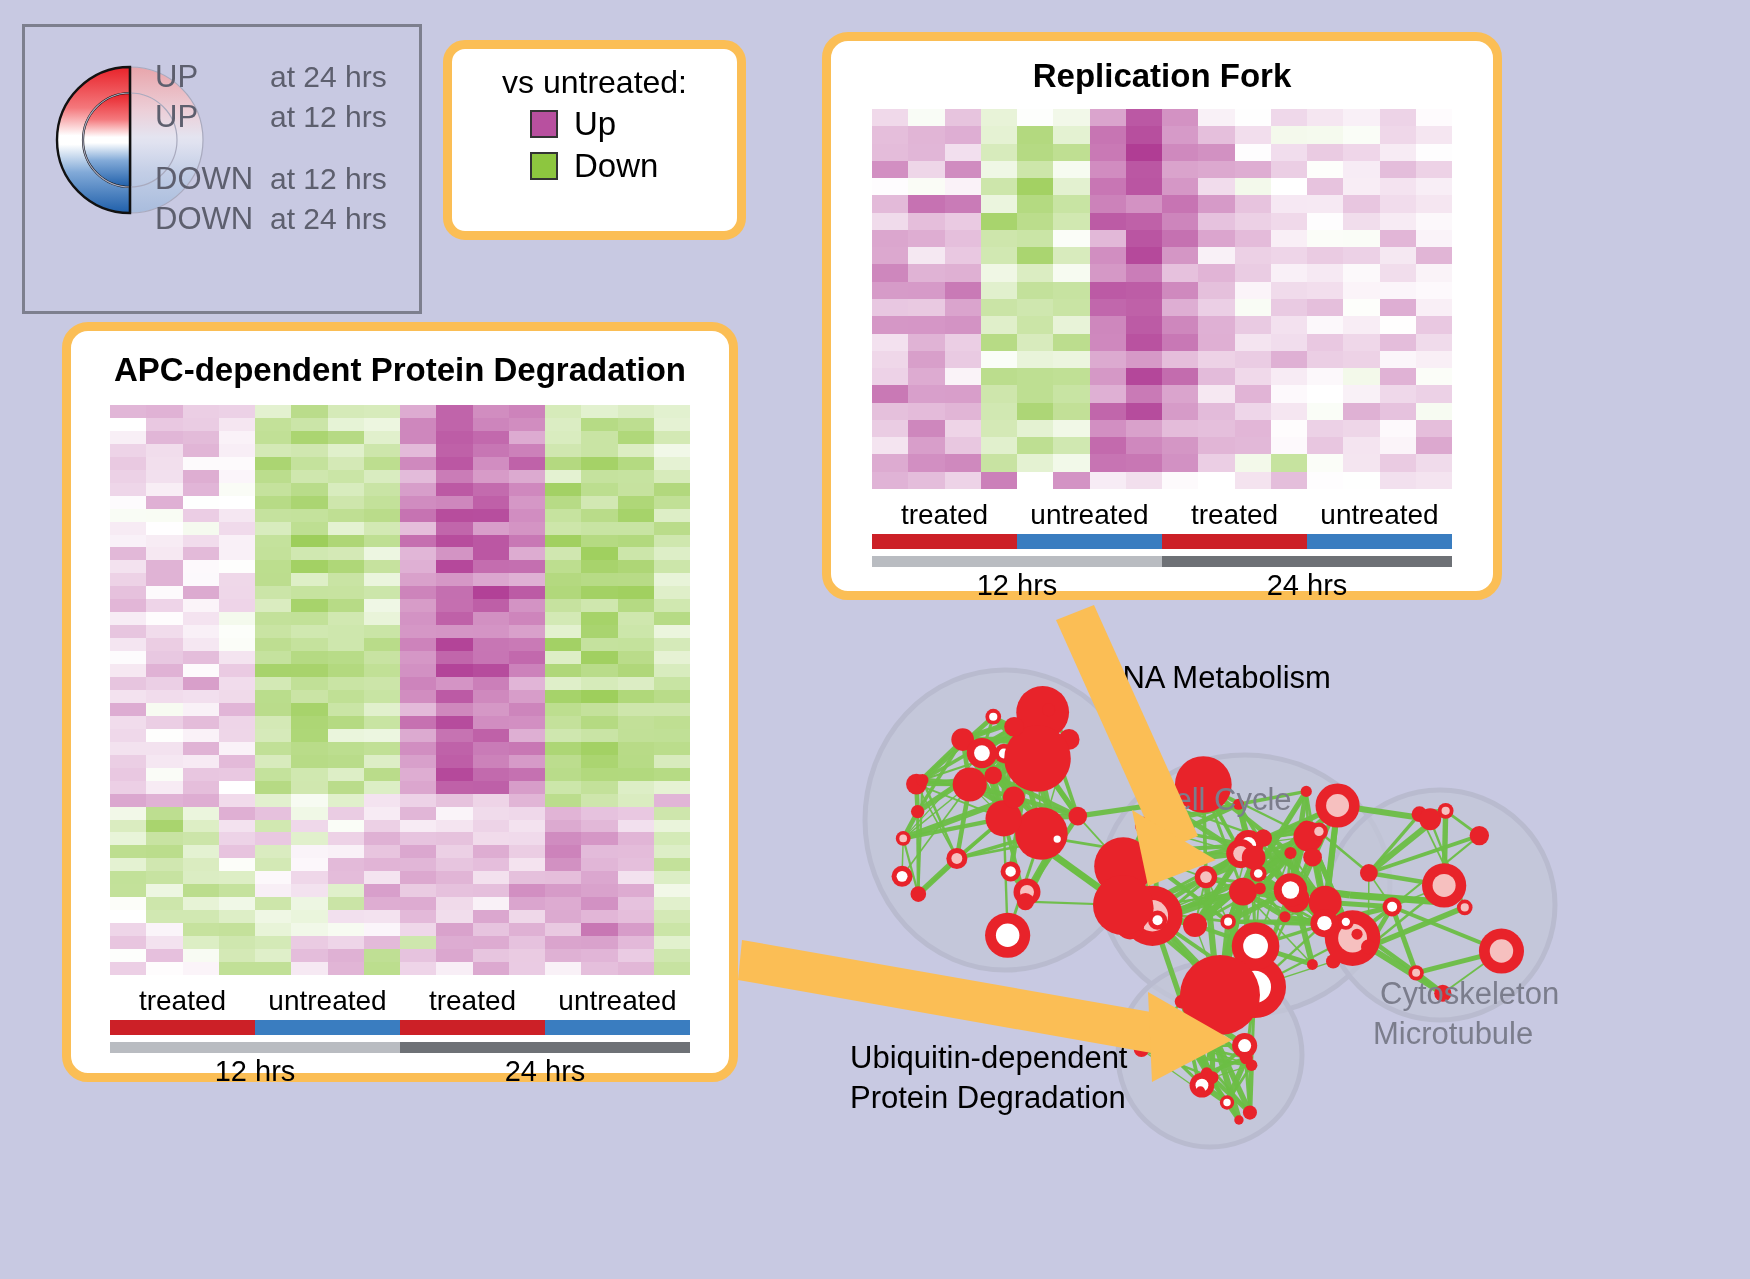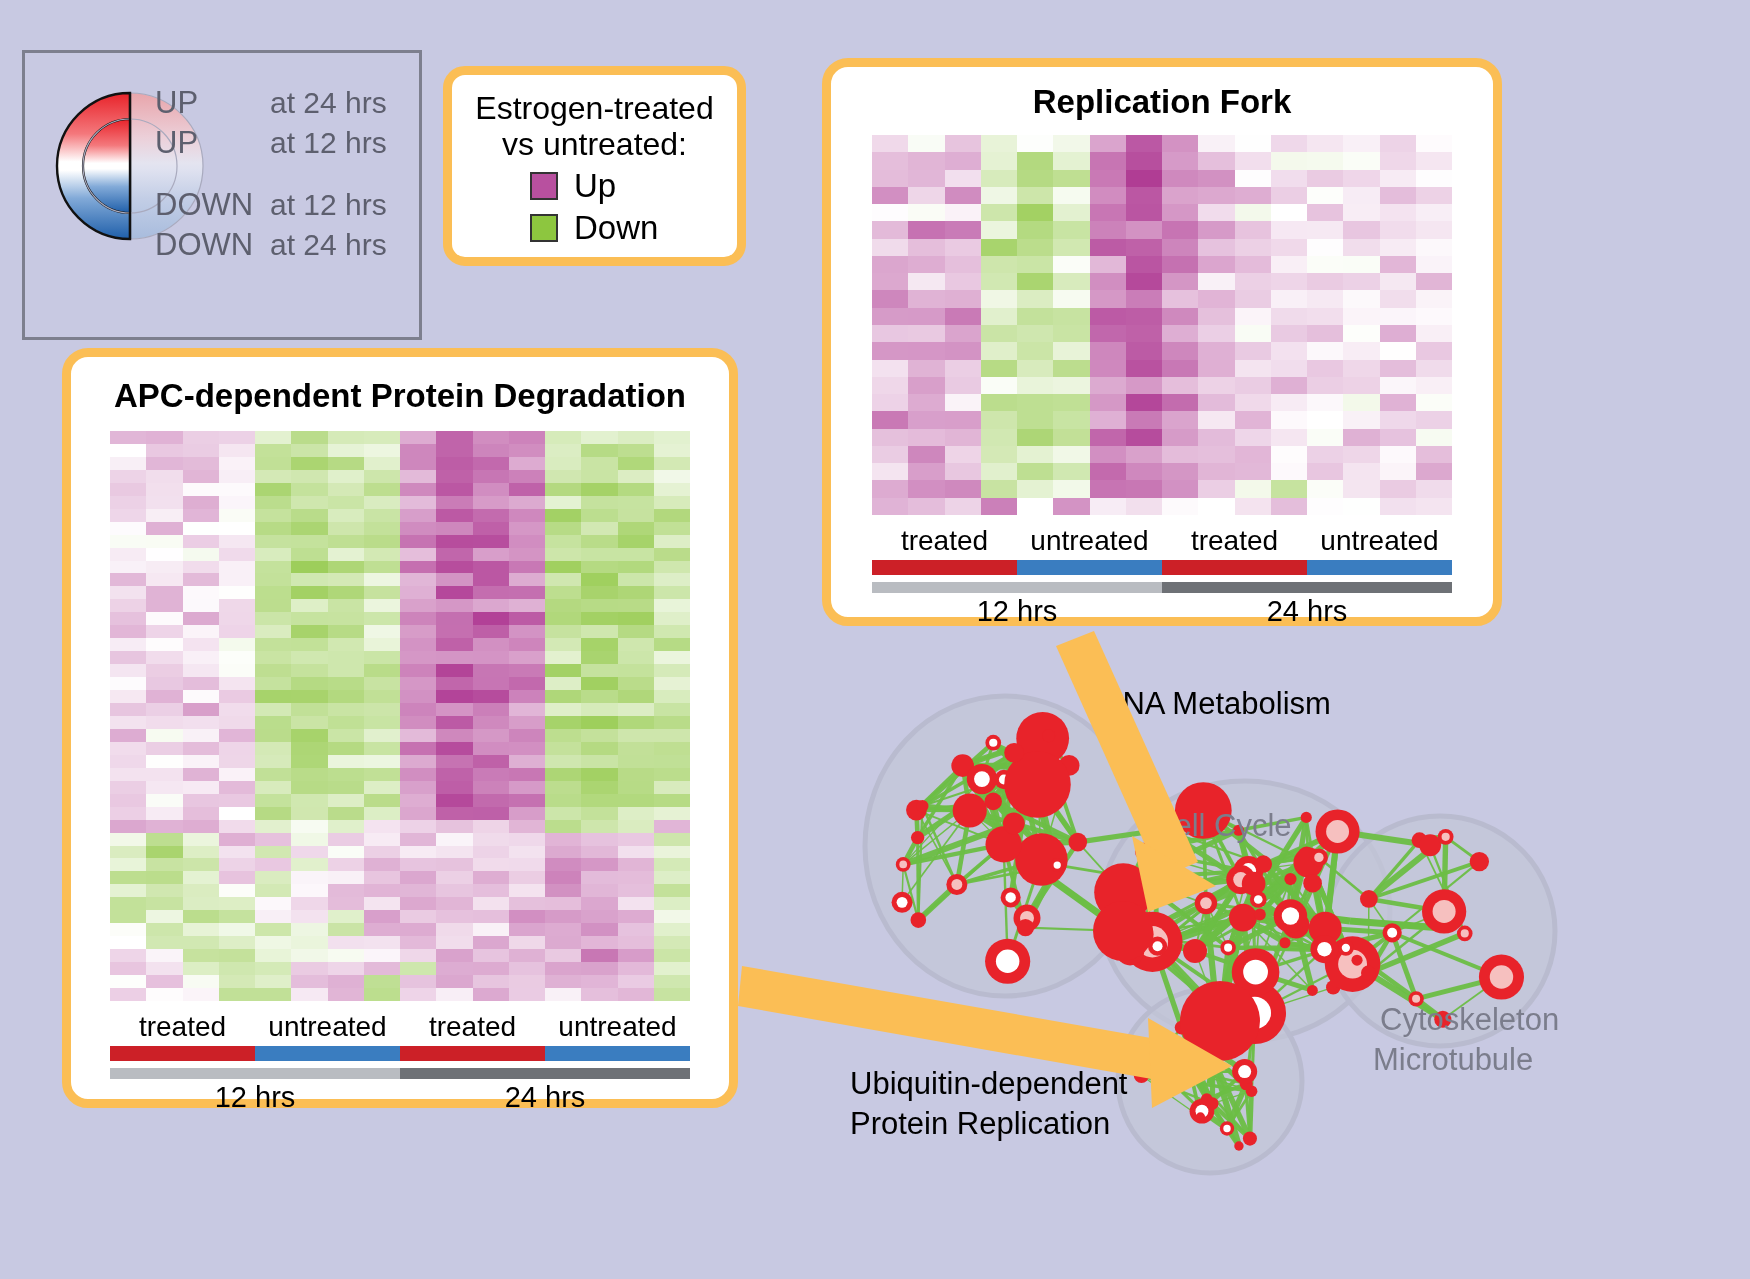--- a/index.html
+++ b/index.html
@@ -3,21 +3,21 @@
 <meta charset="utf-8">
 <style>
   * { box-sizing: border-box; }
   html, body { margin:0; padding:0; }
   body {
     width:1750px; height:1279px;
     background:#c8c9e2;
     font-family:"Liberation Sans", sans-serif;
     position:relative; overflow:hidden;
   }
-  #stage { position:absolute; inset:0;margin-top:26px; }
+  #stage { position:absolute; inset:0; }
 
   
   #wheel-box {
     position:absolute; left:22px; top:24px; width:400px; height:290px;
     background:#c8c9e2; border:3px solid #7d7f8e;
   }
   #wheel-wrap { position:absolute; left:30px; top:18px; width:150px; height:190px; }
   #wheel-rows { position:absolute; left:130px; top:30px; width:260px; }
   .wheel-row { height:40px; display:flex; align-items:center; }
   .wheel-dir { width:115px; font-size:31px; color:#5d5f6e; }
@@ -123,21 +123,20 @@
         <span class="wheel-dir">DOWN</span>
         <span class="wheel-time">at 24 hrs</span>
       </div>
     </div>
     <div id="wheel-caption">
     </div>
   </div>
 
   <div id="legend-card">
     <div class="lg-title">
-      <div>Estrogen-treated</div>
       <div>vs untreated:</div>
     </div>
     <div class="lg-item">
       <span class="lg-swatch" id="sw-up" style="background: rgb(184, 80, 159);"></span>
       <span class="lg-label">Up</span>
     </div>
     <div class="lg-item">
       <span class="lg-swatch" id="sw-down" style="background: rgb(141, 198, 63);"></span>
       <span class="lg-label">Down</span>
     </div>
@@ -1785,21 +1784,21 @@
           <circle cx="333" cy="295" r="30" fill="#e8232a"></circle>
           <circle cx="405" cy="315" r="12" fill="#e8232a"></circle>
           <circle cx="430" cy="385" r="40" fill="#e8232a"></circle>
         </g>
       </svg>
     <div class="net-label" style="left:310px;top:50px;">DNA Metabolism</div>
     <div class="net-label grey" style="left:362px;top:172px;">Cell Cycle</div>
     <div class="net-label grey" style="left:590px;top:366px;">Cytoskeleton</div>
     <div class="net-label grey" style="left:583px;top:406px;">Microtubule</div>
     <div class="net-label" style="left:60px;top:430px;">Ubiquitin-dependent</div>
-    <div class="net-label" style="left:60px;top:470px;">Protein Replication</div>
+    <div class="net-label" style="left:60px;top:470px;">Protein Degradation</div>
   </div>
 
   <svg id="connectors" width="1750" height="1279">
     <g>
       <path d="M1094 605 L1198 836 L1160 852 L1056 620 Z" fill="#fbbe55"></path>
       <path d="M1132 810 L1216 860 L1148 886 Z" fill="#fbbe55"></path>
     </g>
     <g>
       <path d="M742 940 L1185 1018 L1180 1058 L738 980 Z" fill="#fbbe55"></path>
       <path d="M1148 992 L1232 1040 L1152 1082 Z" fill="#fbbe55"></path>

